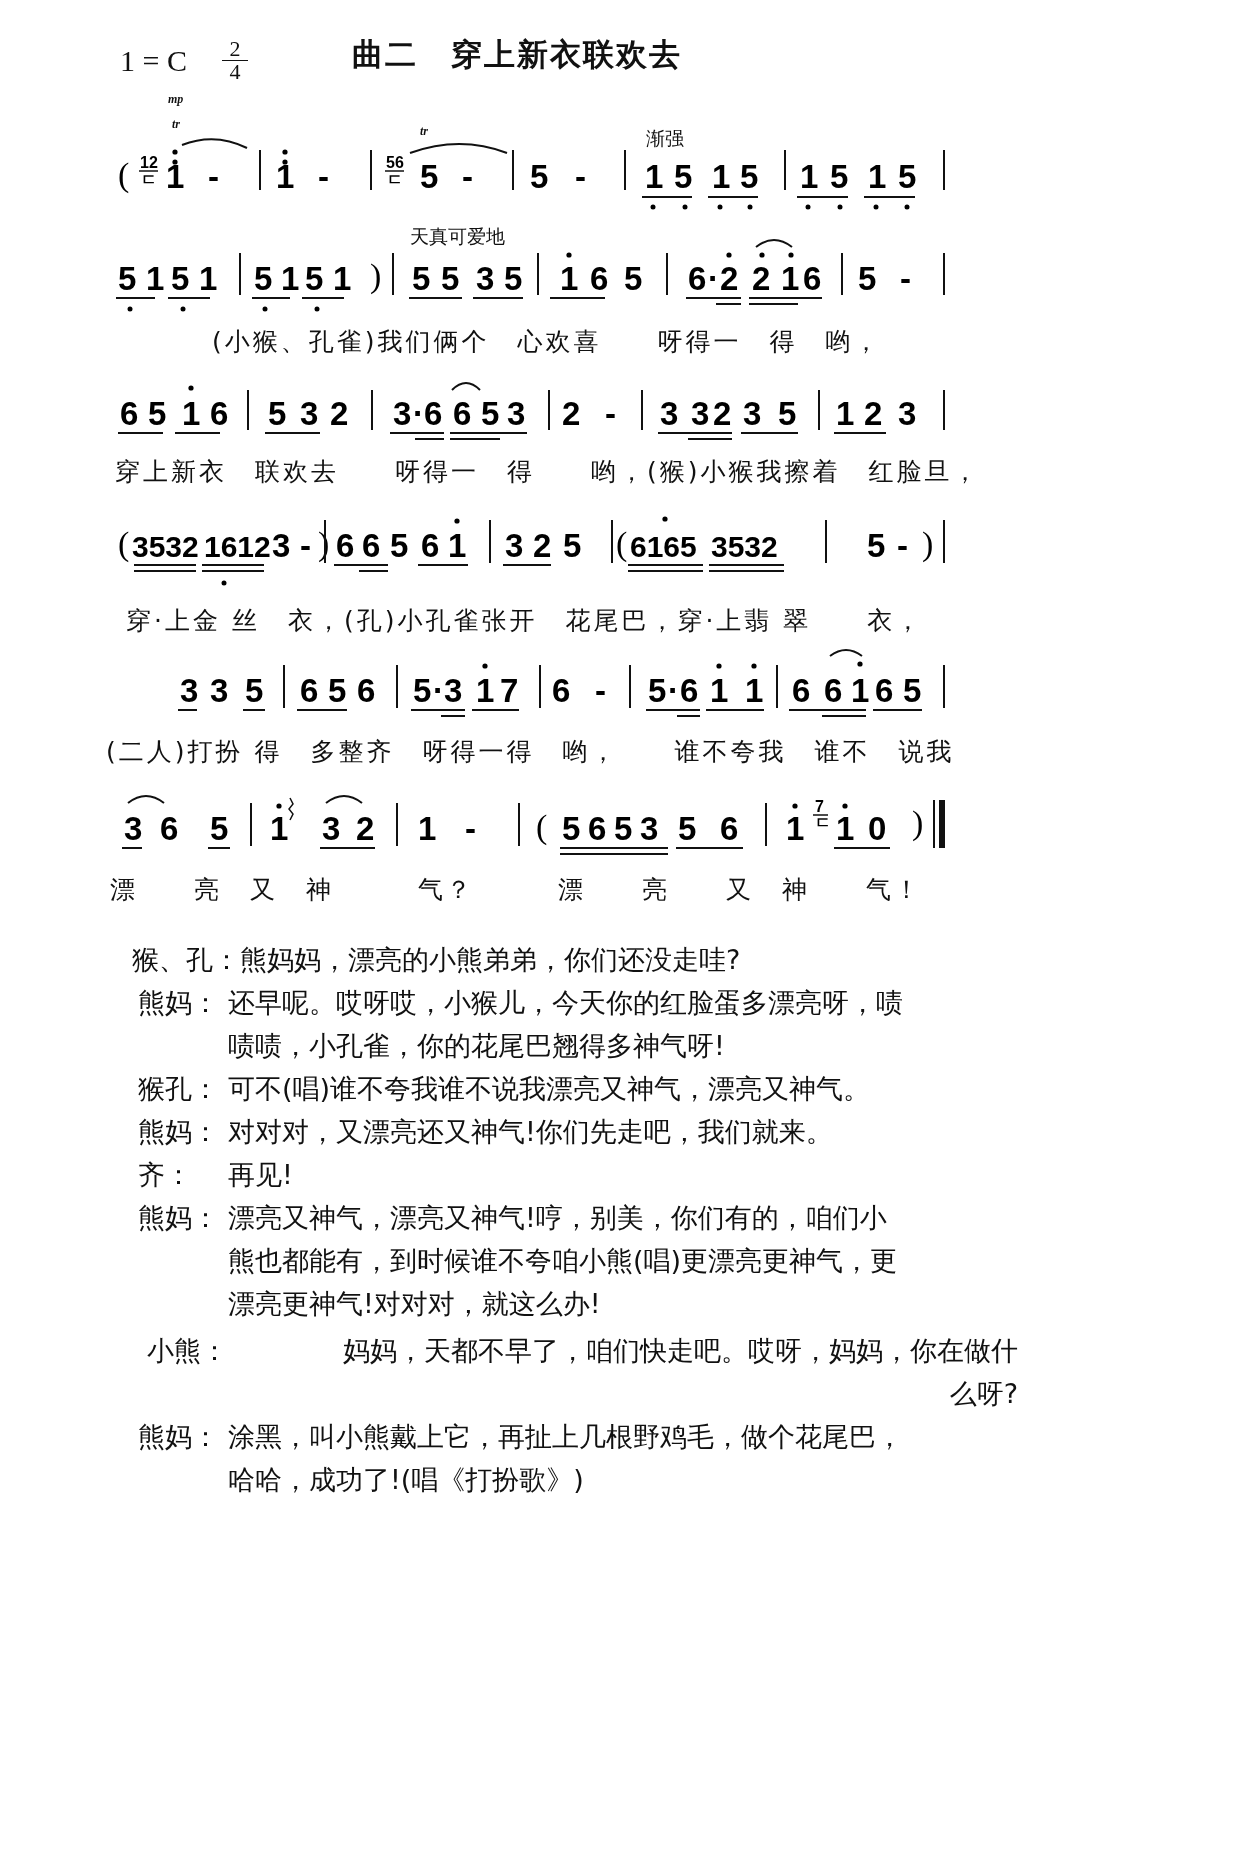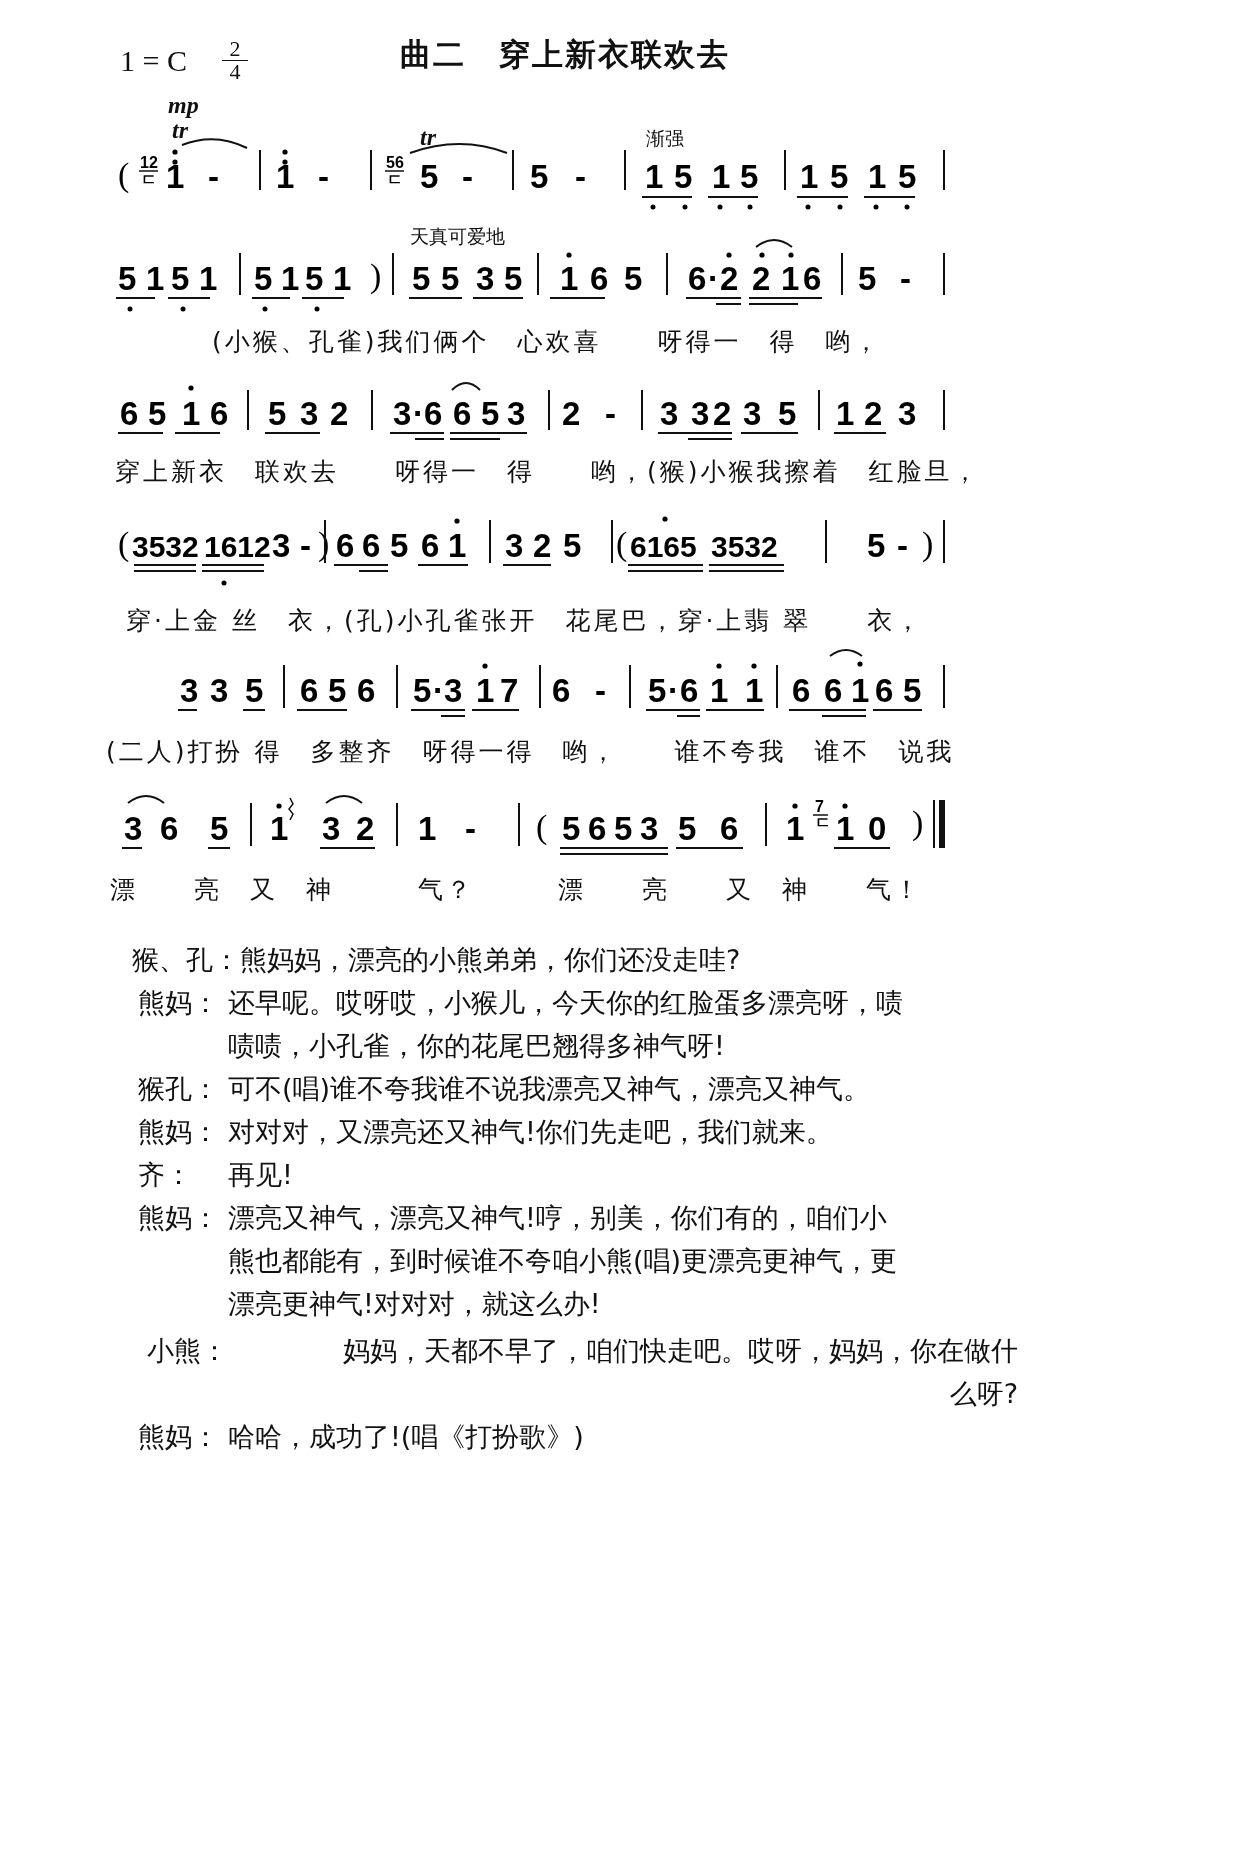--- a/index.html
+++ b/index.html
@@ -2,22 +2,22 @@
 <html><head>
 <meta charset="utf-8">
 <style>
   html, body { margin:0; padding:0; background:#ffffff; }
   body { width:1253px; height:1873px; position:relative; overflow:hidden;
          font-family:"DejaVu Sans", "Liberation Sans", sans-serif; color:#111; }
   .abs { position:absolute; }
   .key { left:120px; top:44px; font-family:"Liberation Serif", serif; font-size:30px; }
   .ts { left:222px; top:38px; width:26px; text-align:center; font-family:"Liberation Serif", serif; font-size:22px; line-height:22px; }
   .ts .n { border-bottom:1.5px solid #111; }
-  .title { left:352px; top:34px; font-size:31px; font-weight:bold; letter-spacing:2px;margin-left:48px; }
-  .mark { font-family:"Liberation Serif", serif; font-style:italic; font-weight:bold; font-size:24px; }
+  .title { left:352px; top:34px; font-size:31px; font-weight:bold; letter-spacing:2px; }
+  .mark { font-family:"Liberation Serif", serif; font-style:italic; font-weight:bold; font-size:12px; }
   .expr { font-size:19px; }
   .mrow { position:absolute; left:0; width:1253px; height:60px; }
   .mrow svg { position:absolute; left:0; top:0; overflow:visible; }
   .lyr { position:absolute; font-size:25px; letter-spacing:3px; white-space:pre; }
   .dlg { position:absolute; left:102px; width:880px; font-size:27px; line-height:43px;margin-left:36px; }
   .dl { display:flex; }
   .dl .sp { width:90px; flex:none; white-space:nowrap; }
   .dl .tx { flex:1; }
   text.nt { font-family:"Liberation Sans", sans-serif; font-weight:bold; font-size:33px; }
   text.sm { font-family:"Liberation Sans", sans-serif; font-weight:bold; font-size:16px; }
@@ -385,16 +385,17 @@
   <div class="dl" style="margin-top:4px;text-align:right;">
     <div class="sp">小熊：</div>
     <div class="tx">
       <div>妈妈，天都不早了，咱们快走吧。哎呀，妈妈，你在做什</div>
       <div>么呀?</div>
     </div>
   </div>
   <div class="dl">
     <div class="sp">熊妈：</div>
     <div class="tx">
+      <div>涂黑，叫小熊戴上它，再扯上几根野鸡毛，做个花尾巴，</div>
       <div>哈哈，成功了!(唱《打扮歌》)</div>
     </div>
   </div>
 </div>
 
 </body></html>

